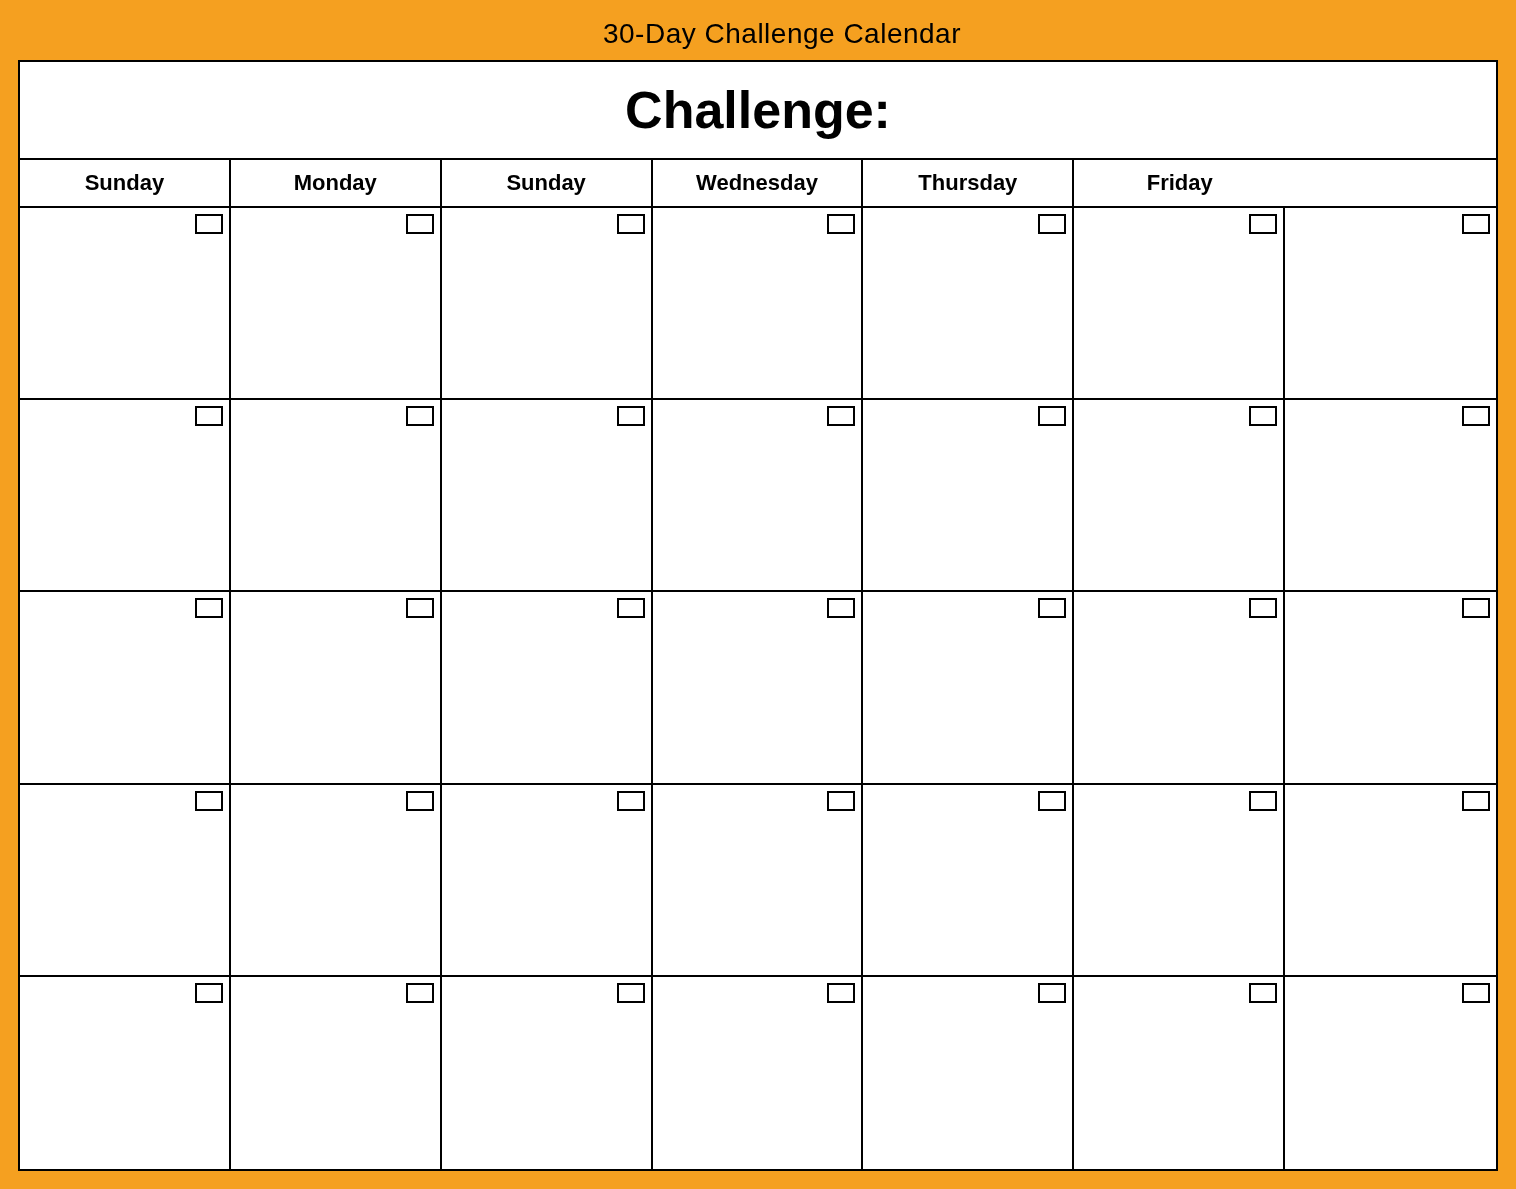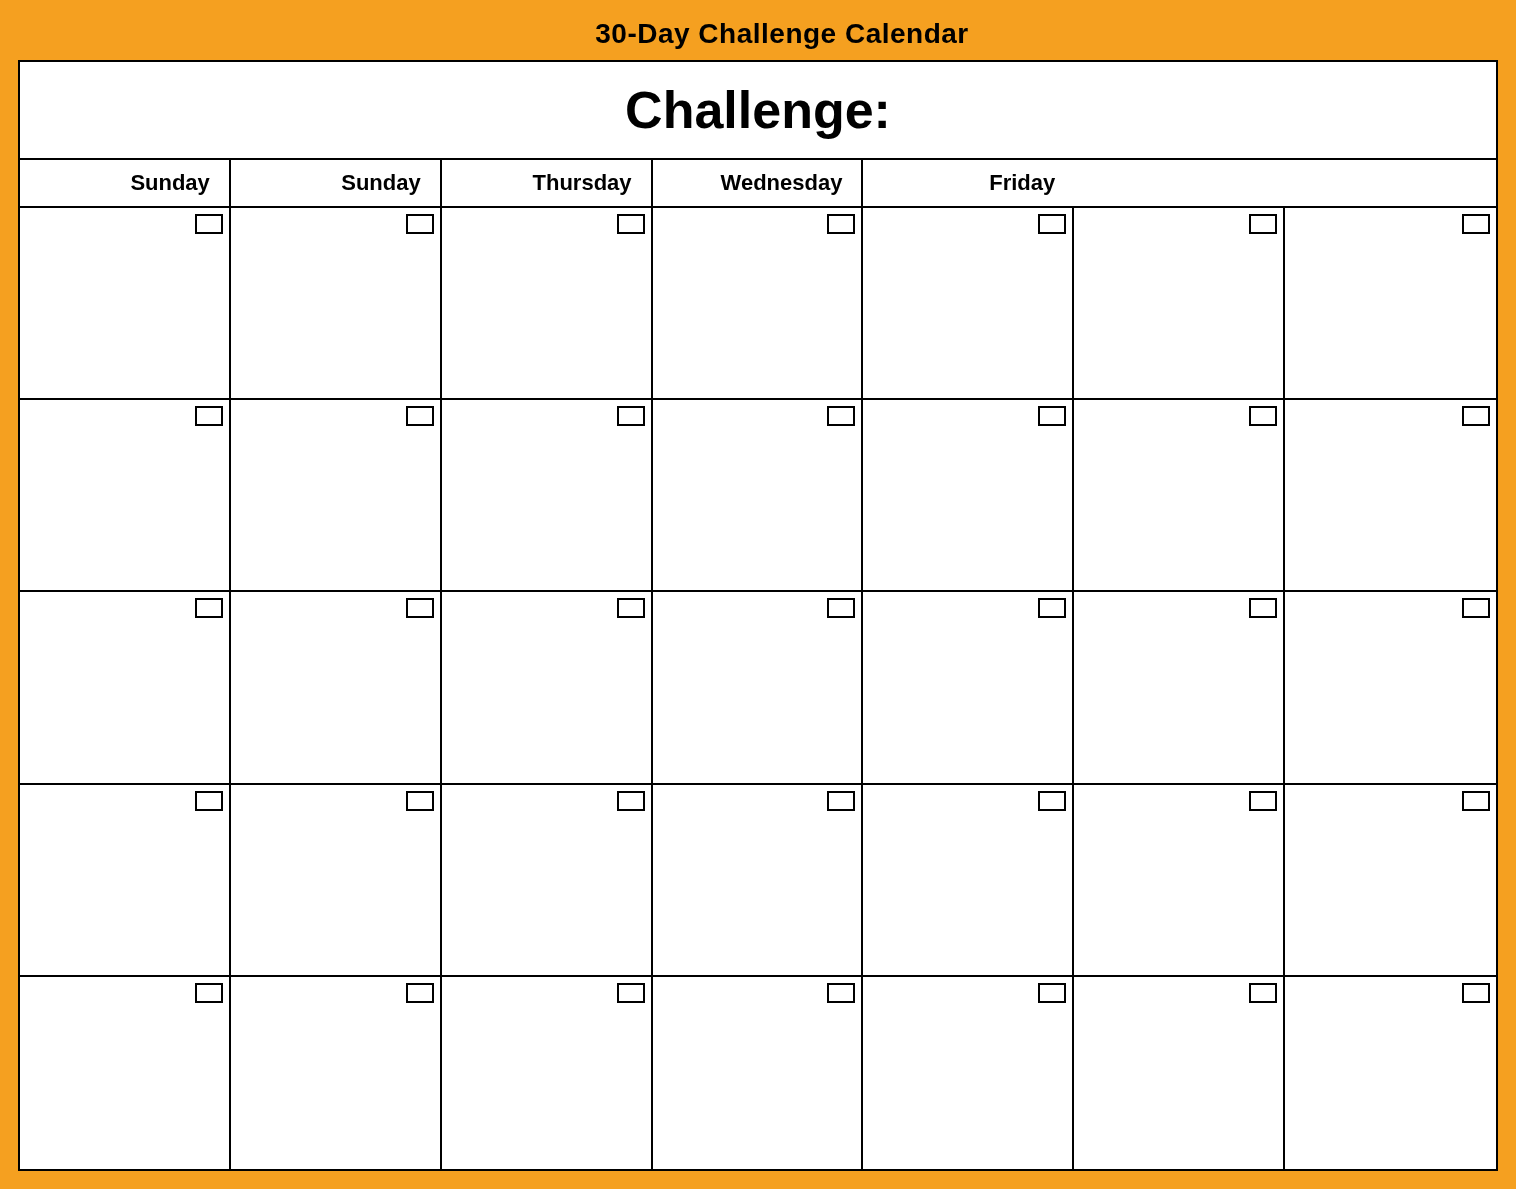--- a/index.html
+++ b/index.html
@@ -23,21 +23,21 @@
       background-color: #f5a020;
       display: flex;
       flex-direction: column;
       align-items: center;
       justify-content: center;
       padding: 18px;
     }
 
     .page-title {
       font-size: 28px;
-      font-weight: bold;
+      font-weight: normal;
       color: #000;
       margin-bottom: 10px;
       letter-spacing: 0.5px;
       margin-left: 48px;
     }
 
     .calendar-container {
       background: #fff;
       border: 2px solid #000;
       width: 100%;
@@ -64,21 +64,21 @@
 
     .days-header {
       display: grid;
       grid-template-columns: repeat(7, 1fr);
       border-bottom: 2px solid #000;
     }
 
     .day-header-cell {
       border-right: 2px solid #000;
       padding: 10px 19px;
-      text-align: right;
+      text-align: center;
       font-size: 22px;
       font-weight: bold;
       color: #000;
     }
 
     .day-header-cell:last-child {
       border-right: none;
     }
 
     .calendar-grid {
@@ -116,23 +116,24 @@
 <body>
 
 <div class="page-wrapper">
   <div class="page-title">30-Day Challenge Calendar</div>
   <div class="calendar-container">
     <div class="challenge-header">
       <span class="challenge-title">Challenge:</span>
     </div>
     <div class="days-header">
       <div class="day-header-cell">Sunday</div>
+      <div class="day-header-cell">Monday</div>
       <div class="day-header-cell">Sunday</div>
+      <div class="day-header-cell">Wednesday</div>
       <div class="day-header-cell">Thursday</div>
-      <div class="day-header-cell">Wednesday</div>
       <div class="day-header-cell">Friday</div>
     </div>
     <div class="calendar-grid">
 
       <div class="calendar-cell">
           <div class="cell-corner"></div>
         </div>
       <div class="calendar-cell">
           <div class="cell-corner"></div>
         </div>

